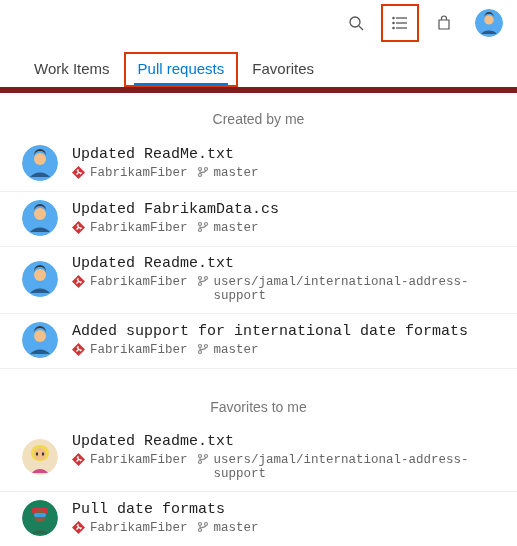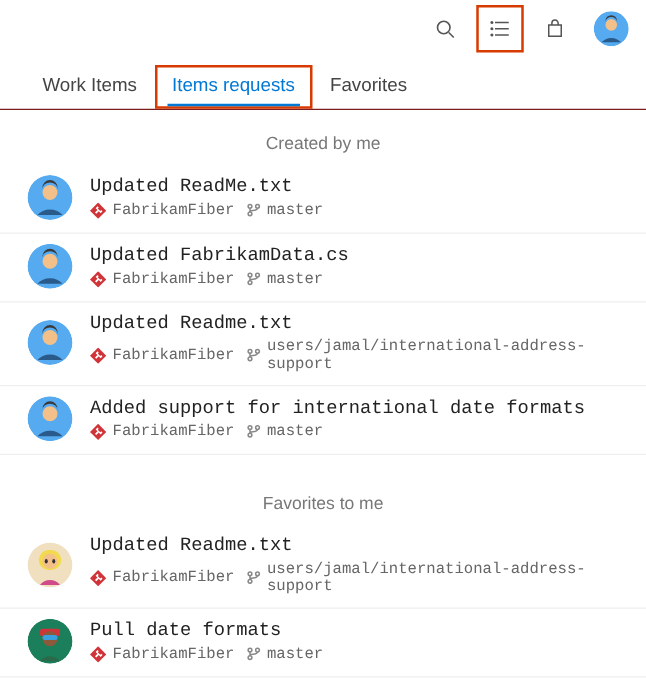--- a/index.html
+++ b/index.html
@@ -37,21 +37,21 @@
     width: 28px;
     height: 28px;
     border-radius: 50%;
     margin-left: 6px;
   }
   .tabs {
     display: flex;
     align-items: center;
     padding: 6px 20px 0 20px;
     gap: 0;
-    border-bottom: 1px solid #7f1d1d;
+    border-bottom: 6px solid #7f1d1d;
     text-align: center;
   }
   .tab {
     padding: 8px 14px 10px;
     font-size: 15px;
     color: #444;
     cursor: pointer;
     position: relative;
   }
   .tab.active {
@@ -92,21 +92,21 @@
   .item-title {
     font-size: 15px;
     color: #222;
     margin-bottom: 3px;
     white-space: nowrap;
     overflow: hidden;
     text-overflow: ellipsis;
   }
   .item-meta {
     display: flex;
-    align-items: center;
+    align-items: flex-start;
     font-size: 12.5px;
     color: #666;
     gap: 5px;
   }
   .repo-icon { color: #d13438; flex-shrink: 0; }
   .branch-icon { color: #888; flex-shrink: 0; margin-left: 4px;}
   .section-gap { height: 12px; }
 </style>
 </head>
 <body>
@@ -137,21 +137,21 @@
   <svg class="header-avatar" viewBox="0 0 36 36">
     <circle cx="18" cy="18" r="18" fill="#55aaf0"></circle>
     <circle cx="18" cy="14" r="6" fill="#f4c08a"></circle>
     <path d="M8 32 a12 10 0 0 1 20 0 z" fill="#2a5a8a"></path>
     <path d="M12 11 a6 5 0 0 1 12 0 v-1 a6 6 0 0 0 -12 0 z" fill="#3a3a3a"></path>
   </svg>
 </div>
 
 <div class="tabs">
   <div class="tab">Work Items</div>
-  <div class="tab active highlighted">Items requests</div>
+  <div class="tab active highlighted">Pull requests</div>
   <div class="tab">Favorites</div>
 </div>
 
 <div class="section-title">Created by me</div>
 
 <div class="list-item">
   <svg class="avatar" viewBox="0 0 36 36">
       <circle cx="18" cy="18" r="18" fill="#55aaf0"></circle>
       <circle cx="18" cy="14" r="6" fill="#f4c08a"></circle>
       <path d="M8 32 a12 10 0 0 1 20 0 z" fill="#2a5a8a"></path>

